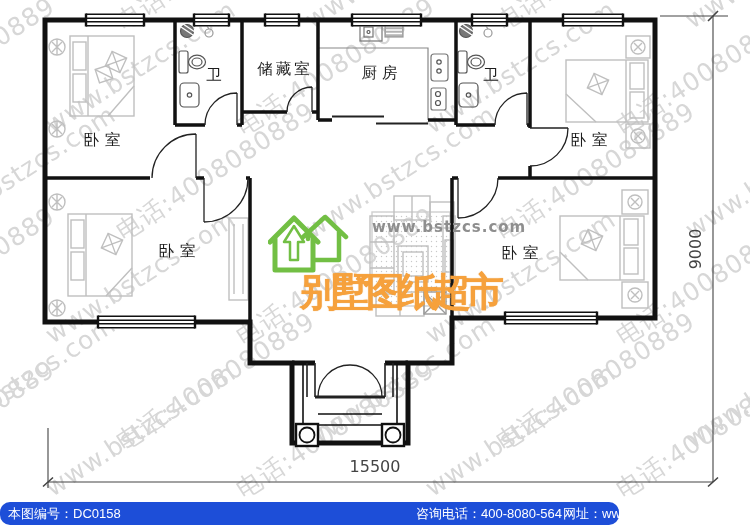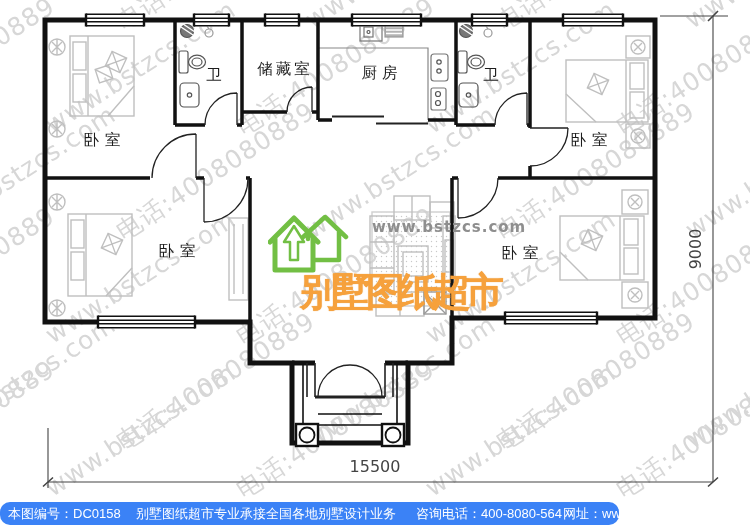--- a/index.html
+++ b/index.html
@@ -9,21 +9,21 @@
   .wm{position:absolute;white-space:nowrap;color:#d7d7d7;font-size:25px;letter-spacing:1px;
       transform:rotate(-33deg);transform-origin:left top;font-family:"DejaVu Sans",sans-serif;}
   #plan-svg{position:absolute;left:0;top:0;z-index:1;}
   #logo{position:absolute;left:268px;top:202px;width:280px;height:84px;z-index:2;}
   #logo .houses{position:absolute;left:0;top:2px;}
   #logo .url{position:absolute;left:104px;top:16px;font-size:15px;font-weight:bold;color:#8e8e8e;
              font-family:"DejaVu Sans",sans-serif;letter-spacing:1px;}
   #logo .brand{position:absolute;left:32px;top:26px;font-size:39px;font-weight:bold;color:#f6a13c;
                letter-spacing:-6px;line-height:1;font-family:"Liberation Serif",serif;
                text-shadow:0 0 1px #e58f28;white-space:nowrap;margin-top:44px;}
-  #footer{position:absolute;left:0;top:502px;width:619px;height:23px;background:#3b82f6;z-index:3;border-radius:10px;}
+  #footer{position:absolute;left:0;top:502px;width:619px;height:23px;background:#1d4ed8;z-index:3;border-radius:10px;}
   #footer span{position:absolute;top:3px;color:#ffffff;font-size:13px;white-space:nowrap;}
   .f1{left:8px;} .f2{left:136px;} .f3{left:416px;} .f4{left:563px;}
   text{font-family:"Liberation Serif",serif;}
   .dimtxt{font-family:"DejaVu Sans",sans-serif;}
 </style>
 </head>
 <body>
 
 <div id="stage">
 
@@ -324,18 +324,17 @@
         <path stroke-width="5" d="M2,38 L26,14 L50,38 M7,33 V66 H45 V33"></path>
         <polygon points="26,22 36,38 30,38 30,56 22,56 22,38 16,38" fill="#ffffff" stroke-width="2.5"></polygon>
       </g>
     </svg>
     <span class="url">www.bstzcs.com</span>
     <span class="brand">别墅图纸超市</span>
   </div>
 
   <div id="footer">
     <span class="f1">本图编号：DC0158</span>
-    <span class="f2">别墅图纸超市专业承接全国各地别墅设计业务</span>
     <span class="f3">咨询电话：400-8080-564</span>
     <span class="f4">网址：www.bstzcs.com</span>
   </div>
 
 </div>
 
 </body></html>

